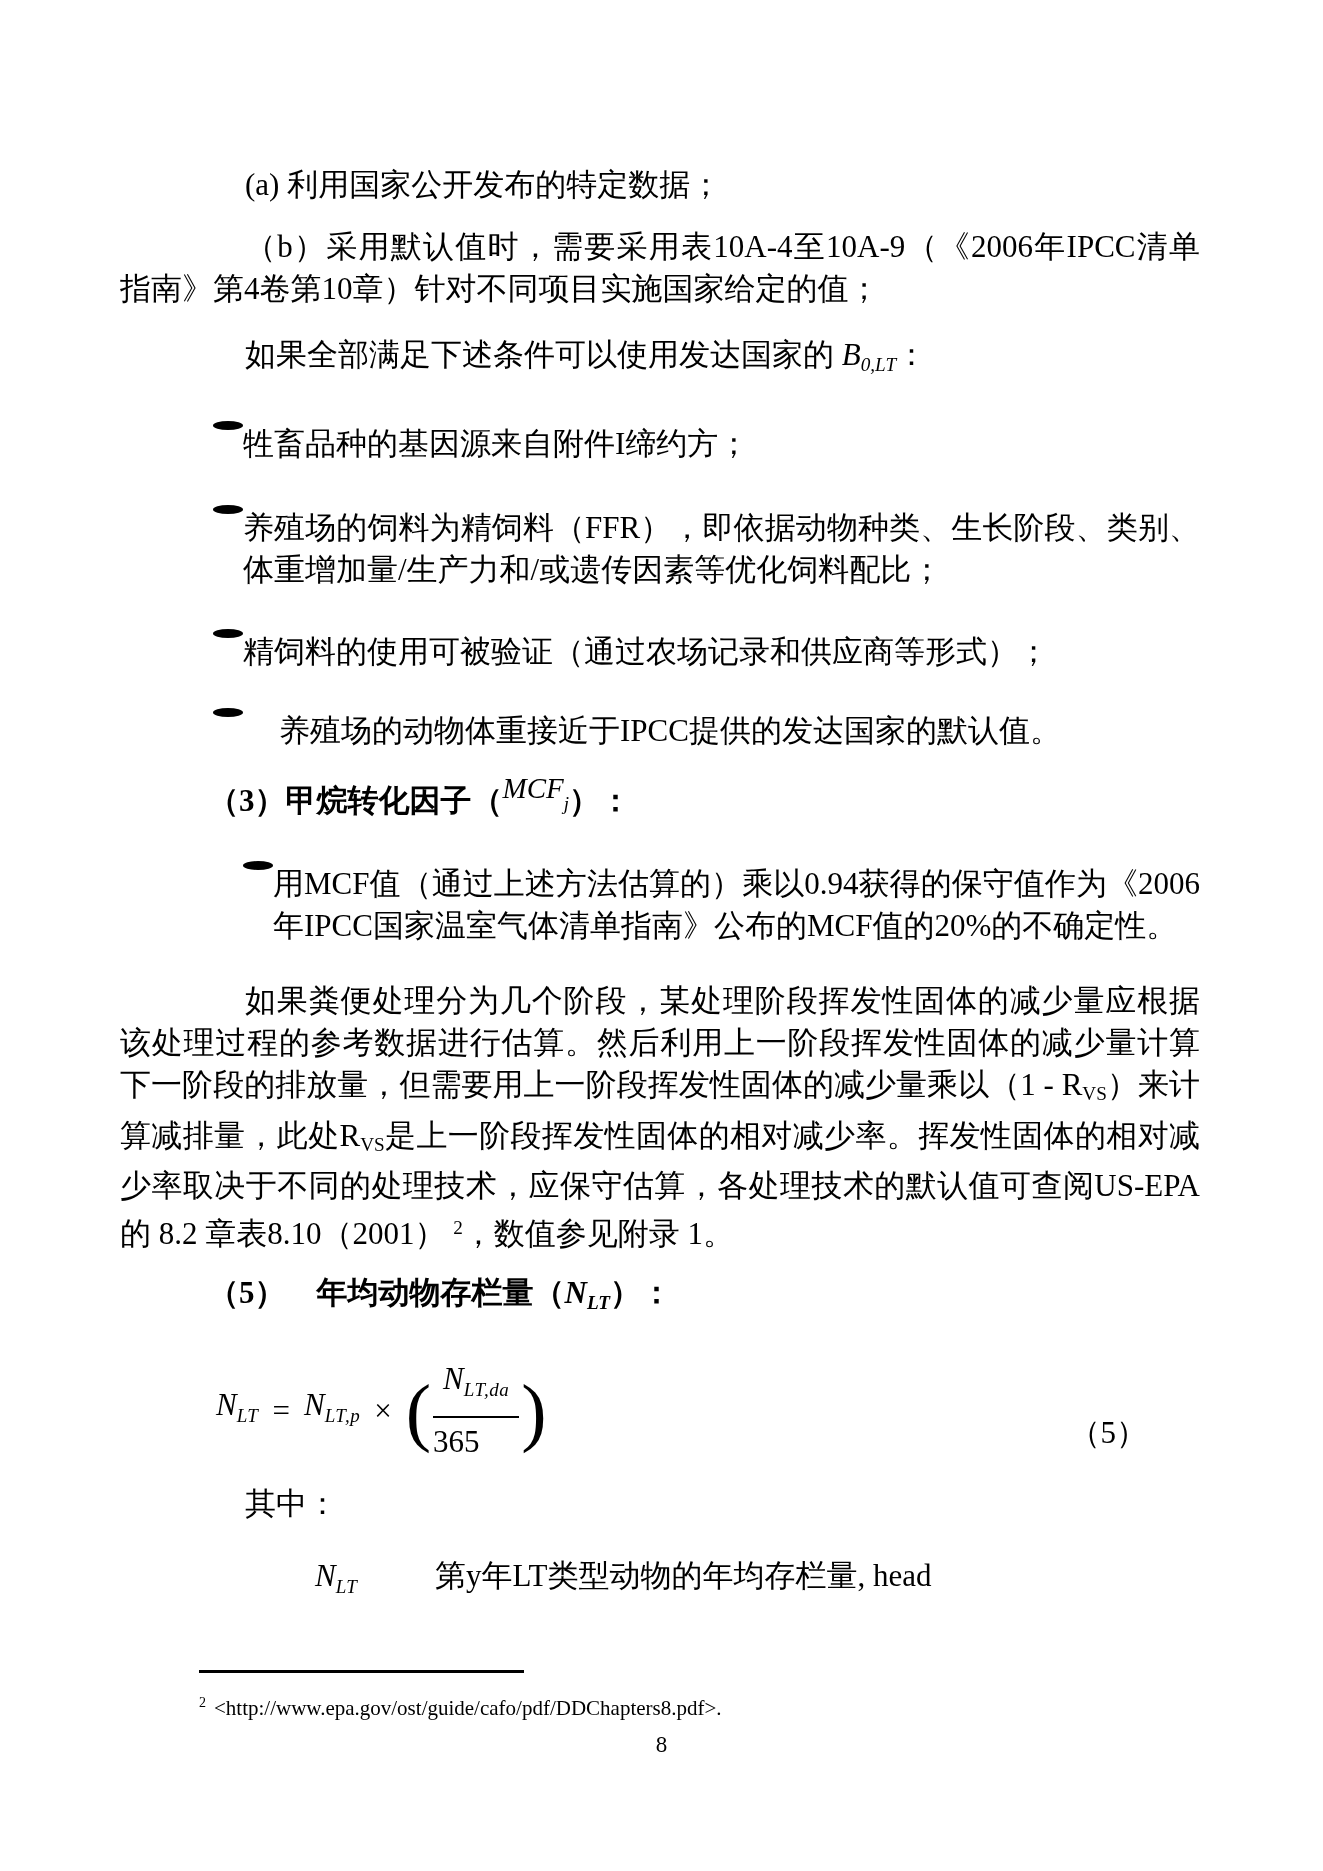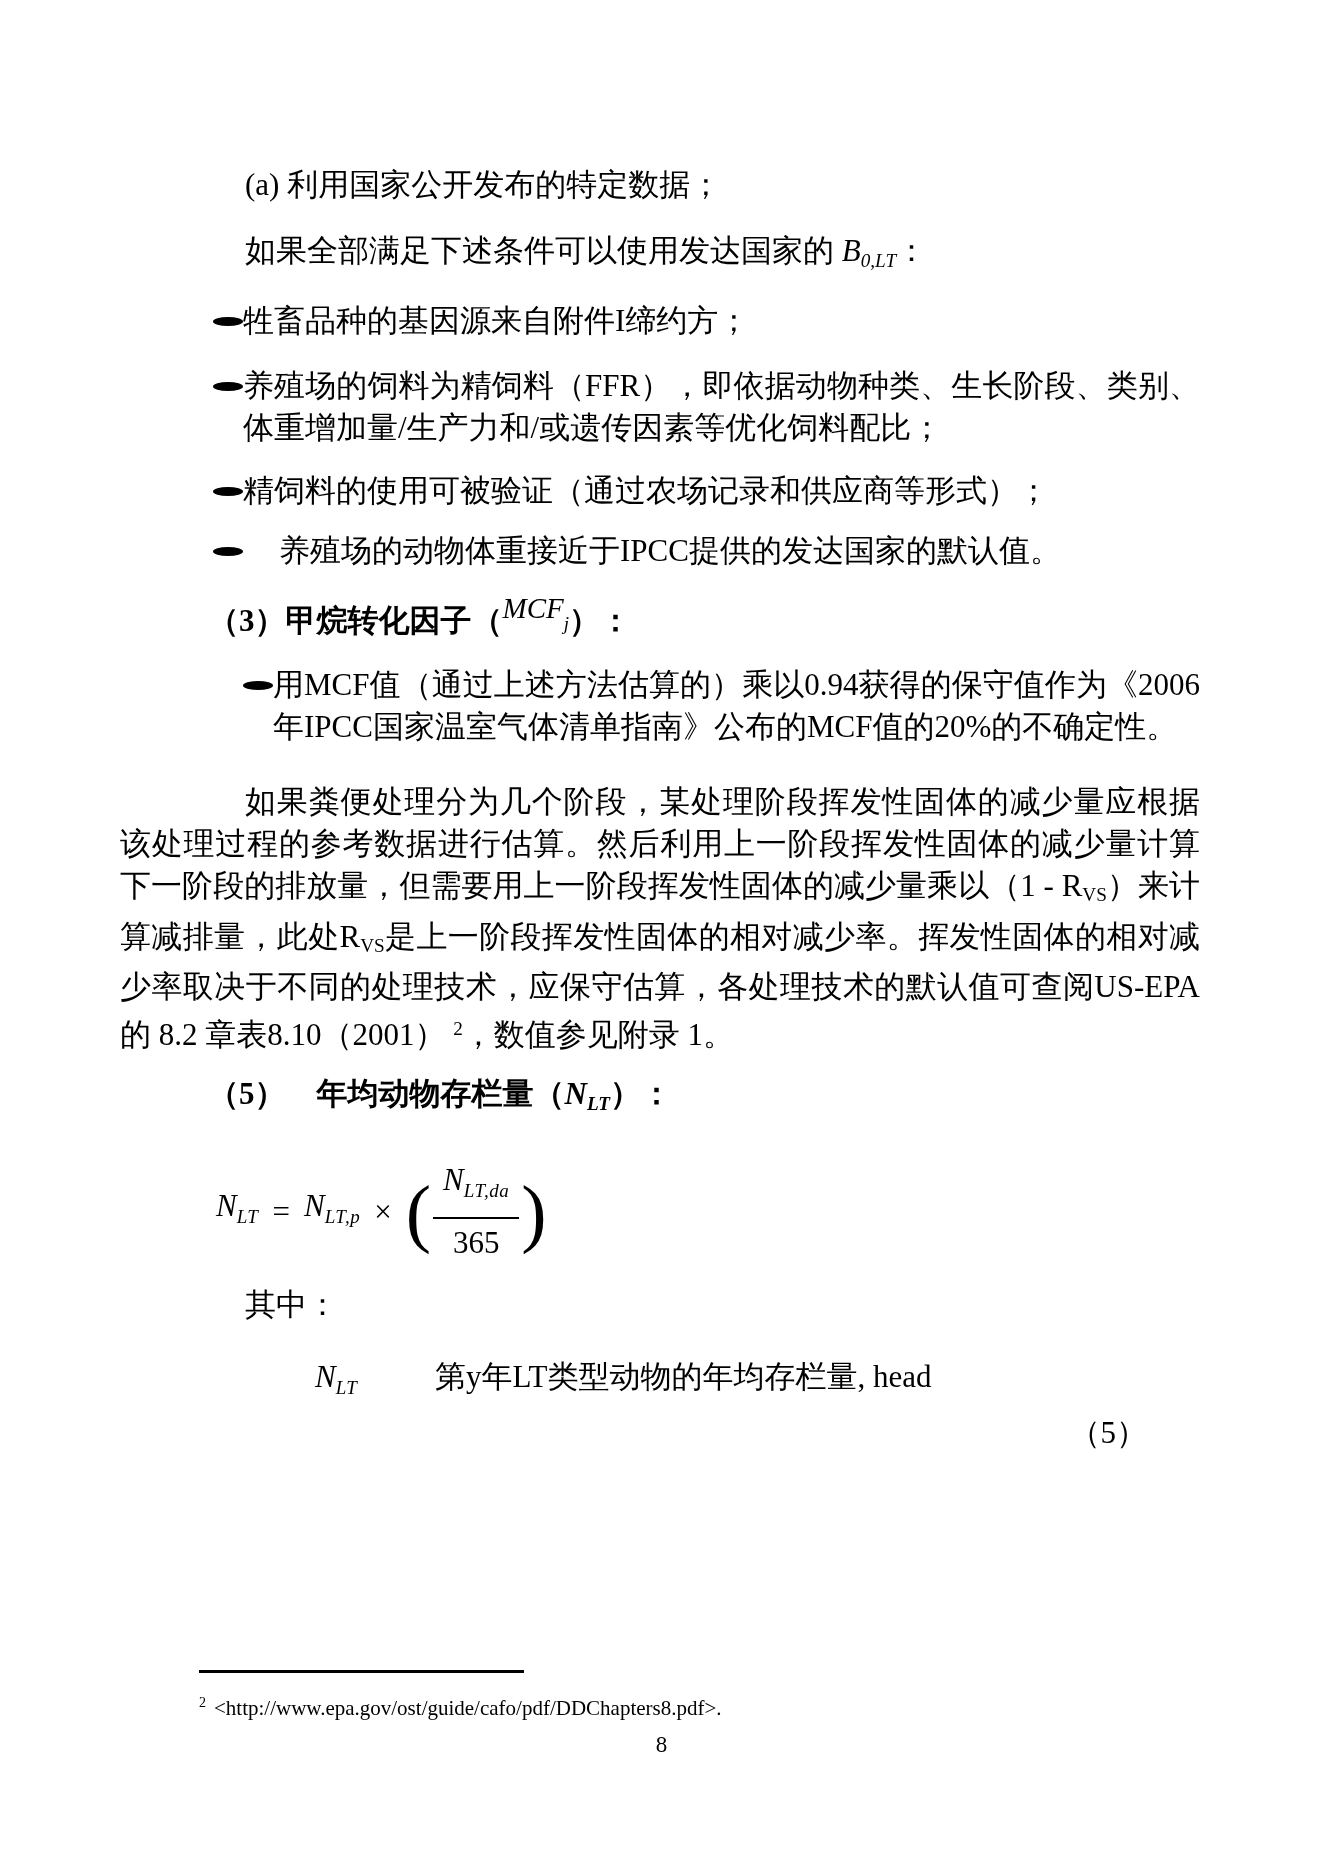--- a/index.html
+++ b/index.html
@@ -22,21 +22,21 @@
   .blk-b{margin-top:20px;}
   .blk-intro{margin-top:24px;}
   .ul{margin:0;padding:0;list-style:none;}
   .li{display:flex;align-items:flex-start;}
   .g1 .li{margin-left:93px;}
   .g2 .li{margin-left:123px;}
   .li .bullet{
     flex:0 0 30px;display:block;width:9px;height:9px;border-radius:50%;
     background:#000;margin-top:17px;
   }
-  .li .li-text{flex:1;text-align:justify;}
+  .li .li-text{flex:1;text-align:justify;margin-top:19px;}
   .li-1{margin-top:18px;}
   .li-2{margin-top:23px;}
   .li-3{margin-top:21px;}
   .li-4{margin-top:18px;gap:36px;}
   .heading{
     font-weight:bold;margin:16px;margin-left:88px;line-height:48px;
   }
   .blk-h3{margin-top:12px;}
   .li-5{margin-top:33px;}
   .li-6{margin-top:13px;}
@@ -53,41 +53,42 @@
   .formula{
     display:flex;align-items:center;
     margin-left:96px;margin-top:26px;height:116px;
   }
   .mi{font-style:italic;}
   .msub{font-style:italic;font-size:19px;vertical-align:-0.35em;letter-spacing:0.5px;}
   .op{margin:0 14px;}
   .paren{font-size:76px;font-weight:300;line-height:0;position:relative;top:0px;}
   .lparen{margin-right:2px;}
   .rparen{margin-left:2px;}
-  .frac{display:inline-flex;flex-direction:column;align-items:center;}
+  .frac{display:inline-flex;flex-direction:column;align-items:flex-start;}
   .frac .num{padding:0 10px 5px;border-bottom:2px solid #000;}
   .frac .den{padding-top:3px;}
   .eq-no{position:absolute;top:1412px;right:176px;font-size:31px;}
   .blk-where{margin-top:14px;}
   .symbol-row{display:flex;margin-left:195px;margin-top:30px;}
   .symbol-row .sym{width:120px;}
   .symbol-row .desc{flex:1;}
   
   .fn-sep{position:absolute;left:199px;top:1670px;width:325px;height:3px;background:#000;}
   .fn{position:absolute;left:199px;top:1688px;font-size:21px;line-height:30px;}
   .fn .fn-marker{font-size:14px;vertical-align:0.55em;margin-right:8px;}
   .pageno{position:absolute;left:0;top:1724px;width:100%;text-align:center;font-size:23px;}
 </style>
 </head>
 <body>
 
 <div class="page">
 
   <p class="para indent blk-a">(a) 利用国家公开发布的特定数据；</p>
 
+  <p class="para indent blk-b">（b）采用默认值时，需要采用表10A-4至10A-9（《2006年IPCC清单指南》第4卷第10章）针对不同项目实施国家给定的值；</p>
 
   <p class="para indent blk-intro"><span>如果全部满足下述条件可以使用发达国家的 </span><span class="rt-i">B</span><span class="rt-isub">0,LT</span><span>：</span></p>
 
   <div class="ul g1">
     <div class="li li-1">
       <span class="bullet"></span>
       <div class="li-text">牲畜品种的基因源来自附件I缔约方；</div>
     </div>
     <div class="li li-2">
       <span class="bullet"></span>

